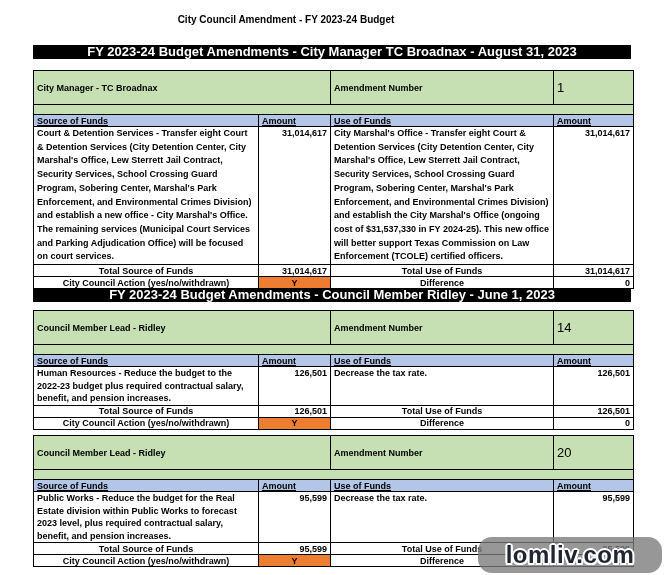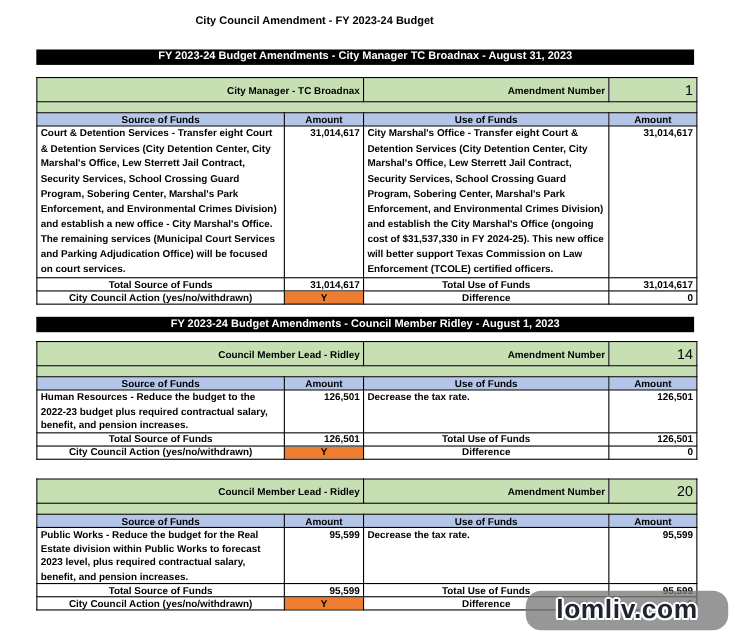--- a/index.html
+++ b/index.html
@@ -17,48 +17,49 @@
   .page{position:relative;width:664px;height:575px;}
 
   .doc-title{
     position:absolute;top:14px;left:0;width:572px;
     text-align:center;font-weight:bold;font-size:10px;
   }
 
   .banner{
     position:absolute;left:33px;width:598px;height:14px;
     background:var(--banner,#000);color:#fff;
-    font-weight:bold;font-size:10px;text-align:center;line-height:14.5px;
+    font-weight:bold;font-size:13px;text-align:center;line-height:14.5px;
   }
   .banner1{top:45px;}
   .banner2{top:288px;}
 
   table.amend-table{
     position:absolute;left:33px;width:600px;
     border-collapse:collapse;table-layout:fixed;
     font-size:9px;font-weight:bold;
   }
   .t1{top:70px;}
   .t2{top:310px;}
   .t3{top:435px;}
   table.amend-table td{
     border:1px solid #000;padding:0 3px;overflow:hidden;
     box-sizing:border-box;
   }
   col.c1{width:225px;} col.c2{width:72px;} col.c3{width:223px;} col.c4{width:80px;}
 
   .hdr-green td{
-    background:var(--green,#C6E0B4);text-align:right;height:22px;
+    background:var(--green,#C6E0B4);text-align:left;height:34px;
     vertical-align:middle;
   }
   .hdr-green td.amend-num{font-size:13px;font-weight:normal;}
   .row-spacer td{background:var(--green,#C6E0B4);height:10px;padding:0;}
   .hdr-blue td{
-    background:var(--blue,#B4C6E7);text-align:center;height:12px;
+    background:var(--blue,#B4C6E7);height:12px;
     vertical-align:middle;
+    text-decoration:underline;
   }
   .body-row td{vertical-align:top;line-height:12.5px;padding-top:1px;}
   .t1 .body-row td{line-height:13.7px;}
   .t1 .body-row td{height:138px;margin-left:30px;}
   .t2 .body-row td{height:37px;}
   .t3 .body-row td{height:44px;}
   td.desc{text-align:left;}
   td.amt{text-align:right;}
   .total-row td,.action-row td{height:12px;vertical-align:middle;}
   td.rlabel{text-align:center;}
@@ -124,21 +125,21 @@
     </tr>
     <tr class="action-row">
       <td class="rlabel">City Council Action (yes/no/withdrawn)</td>
       <td class="orange">Y</td>
       <td class="rlabel">Difference</td>
       <td class="amt">0</td>
     </tr>
   </tbody>
     </table>
 
-  <div class="banner banner2">FY 2023-24 Budget Amendments - Council Member Ridley - August 1, 2023</div>
+  <div class="banner banner2">FY 2023-24 Budget Amendments - Council Member Ridley - June 1, 2023</div>
 
   <table class="amend-table t2">
     <colgroup>
         <col class="c1">
         <col class="c2">
         <col class="c3">
         <col class="c4">
       </colgroup>
     <tbody>
         <tr class="hdr-green">

